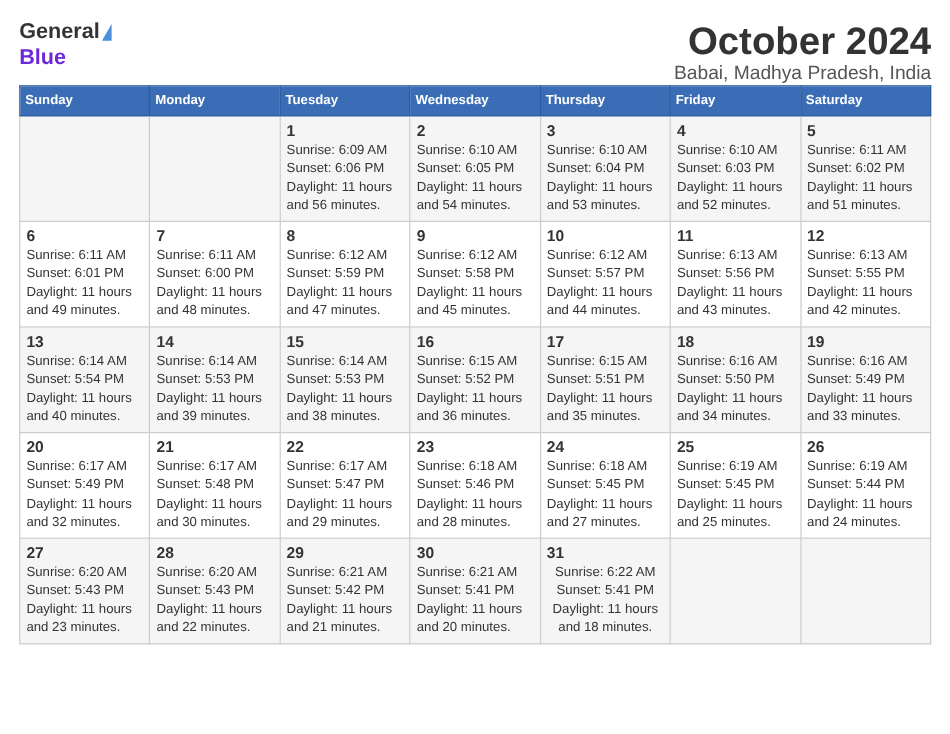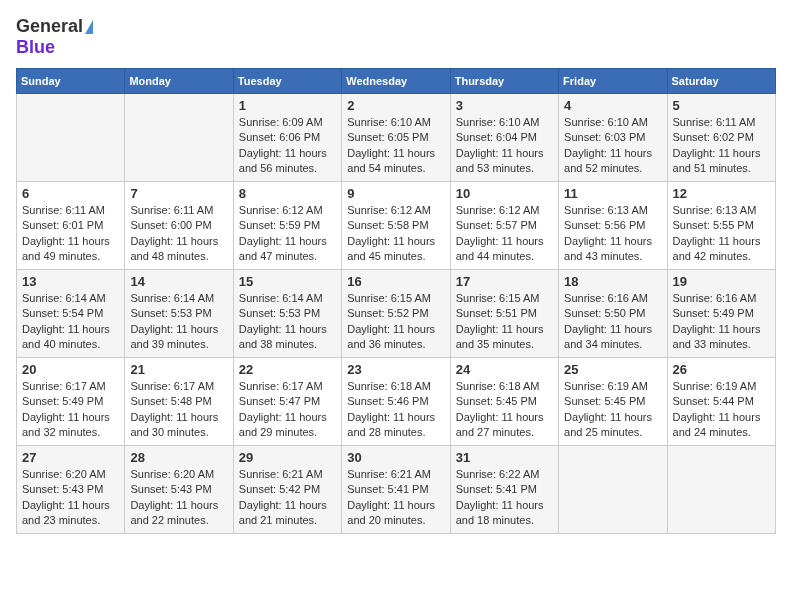--- a/index.html
+++ b/index.html
@@ -7,21 +7,20 @@
       font-family: Arial, sans-serif;
       background: #fff;
       width: 792px;
       min-height: 612px;
       padding: 16px;
     }
     .header-area {
       display: flex;
       justify-content: space-between;
       align-items: flex-start;
-      margin-bottom: 10px;
     }
     .logo {
       display: flex;
       flex-direction: column;
       align-items: flex-start;
     }
     .logo-general {
       font-size: 18px;
       font-weight: bold;
       color: #333;
@@ -106,20 +105,24 @@
 </head>
 <body>
 
 <div class="header-area">
   <div class="logo">
     <div class="logo-line">
       <span class="logo-general">General</span>
       <span class="logo-icon"></span>
     </div>
     <span class="logo-blue">Blue</span>
+  </div>
+  <div class="title-area">
+    <h1>October 2024</h1>
+    <h2>Babai, Madhya Pradesh, India</h2>
   </div>
 </div>
 
 <table class="calendar">
   <thead>
     <tr>
     <th>Sunday</th>
         <th>Monday</th>
         <th>Tuesday</th>
         <th>Wednesday</th>
@@ -315,21 +318,21 @@
 Daylight: 11 hours and 21 minutes.</div>
         </td>
         <td>
           <span class="day-number">30</span>
           <div class="cell-text" style="white-space: pre-line;">Sunrise: 6:21 AM
 Sunset: 5:41 PM
 Daylight: 11 hours and 20 minutes.</div>
         </td>
         <td>
           <span class="day-number">31</span>
-          <div class="cell-text" style="white-space: pre-line;">Sunrise: 6:22 AM
+          <div class="cell-text" style="white-space: pre-line; text-align: center;">Sunrise: 6:22 AM
 Sunset: 5:41 PM
 Daylight: 11 hours and 18 minutes.</div>
         </td>
         <td class="empty"></td>
         <td class="empty"></td>
       </tr>
     </tbody>
 </table>
 
 </body></html>

